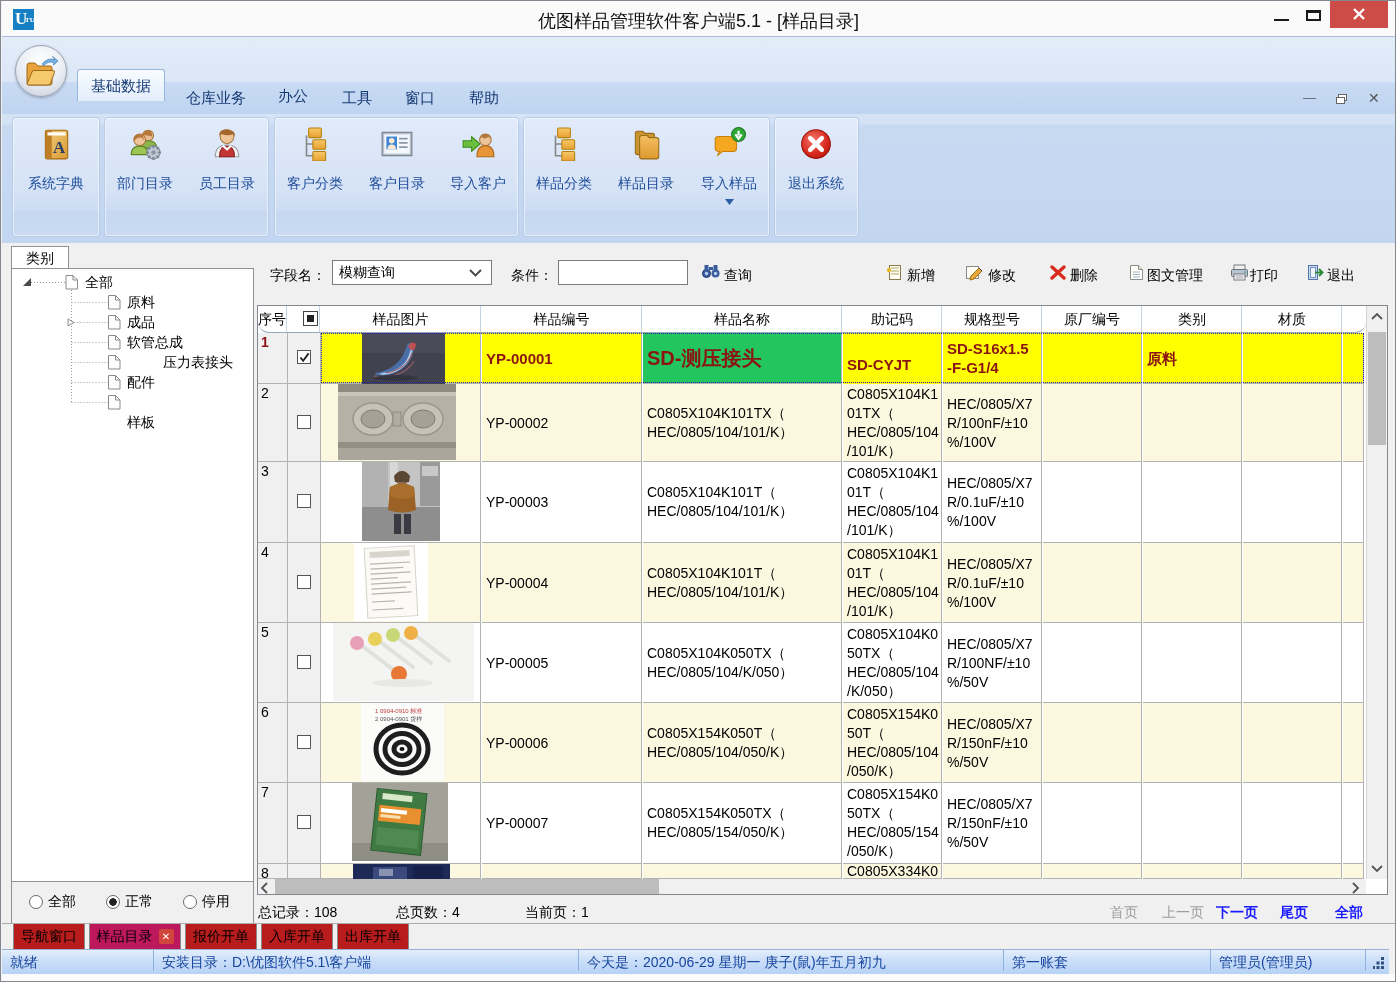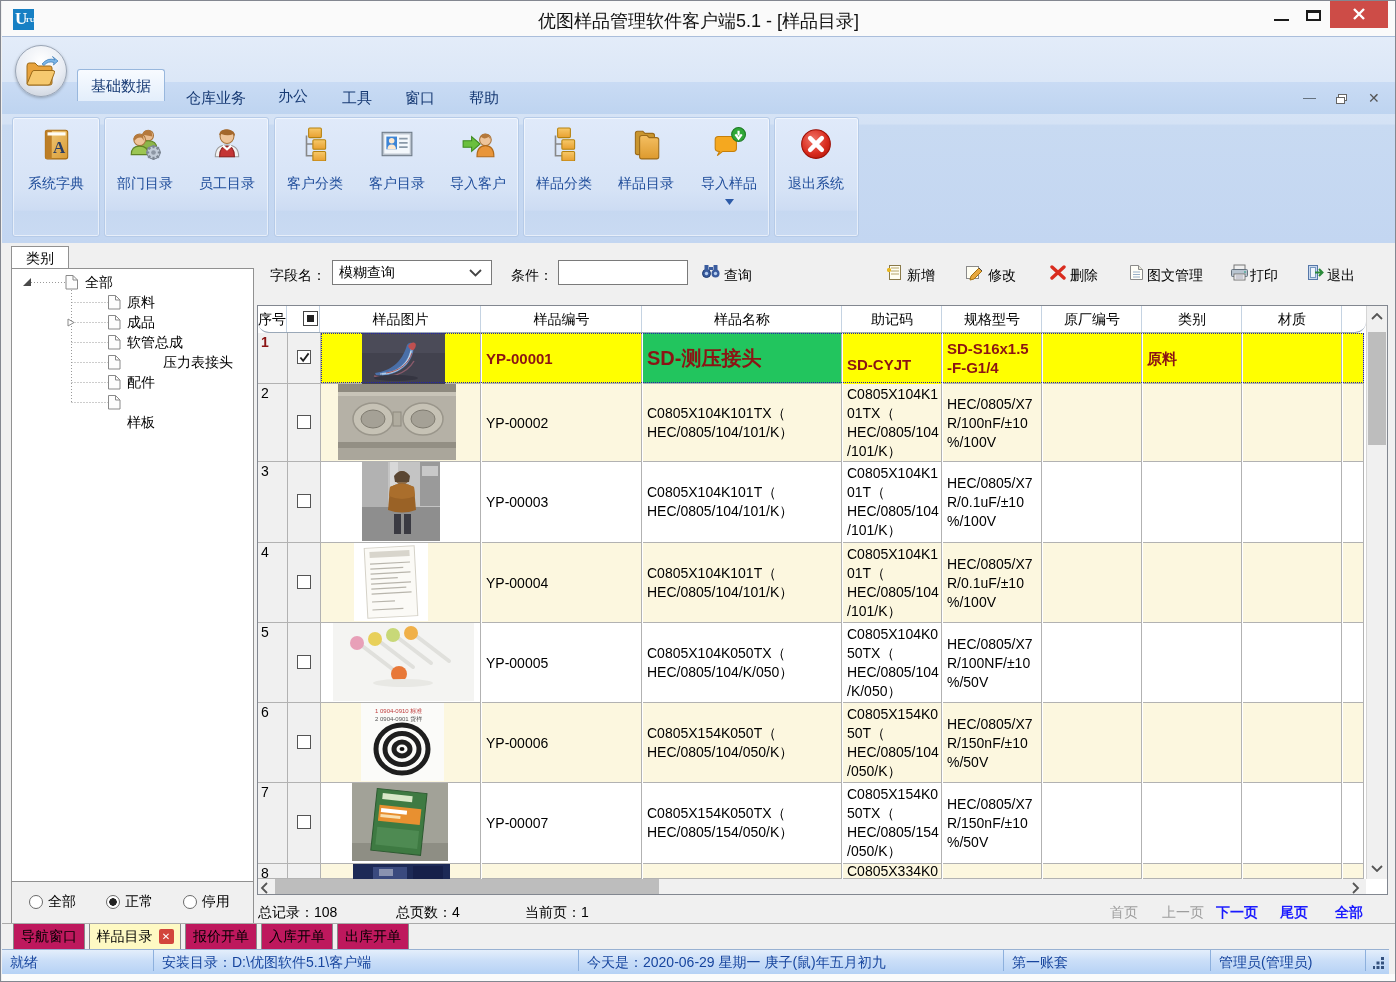--- a/index.html
+++ b/index.html
@@ -769,20 +769,20 @@
 </div>
 <style>
 .hc { top:0; height:26px; line-height:26px; text-align:center; border-right:1px solid #c5d3e2; }
 .row { left:0; width:1108px; }
 .dc { top:0; border-right:1px solid #b2b2b2; border-bottom:1px solid #b2b2b2; overflow:hidden; padding-left:4px; }
 .dc .vc { position:absolute; top:50%; transform:translateY(-50%); line-height:19px; padding-right:2px; }
 .cb { left:9px; top:50%; margin-top:-8px; width:14px; height:14px; background:#fff; border:1px solid #555; }
 .cb svg { position:absolute; left:1px; top:1px; }
 .radio { display:inline-block; width:14px; height:14px; border:1px solid #6a6a6a; border-radius:50%; background:#fff; margin-right:5px; }
 .radio.sel { background:radial-gradient(circle,#222 0 3.5px,#fff 4px); }
-.btab { top:0px; height:26px; line-height:25px; text-align:center; background:#be185d; border:1px solid #8a8a8a; border-top:none; }
-.btab.active { background:#fef9c3; height:27px; }
+.btab { top:0px; height:26px; line-height:25px; text-align:center; background:#b91c1c; border:1px solid #8a8a8a; border-top:none; }
+.btab.active { background:#be185d; height:27px; }
 .redx { display:inline-block; width:15px; height:15px; line-height:15px; background:#d2453c; color:#fff; font-size:10px; border-radius:2px; margin-left:6px; vertical-align:1px; }
 #statusbar { left:0; top:706px; width:1387px; height:25px; background:linear-gradient(#e4eefb,#cadef8 45%,#b6d2f5); border-top:1px solid #98b1d2; color:#17459e; line-height:25px; }
 .ssep { top:2px; width:1px; height:21px; background:#8db0dd; }
 #statusbar > div { top:0; }
 </style>
 
 </div>
 </body></html>

